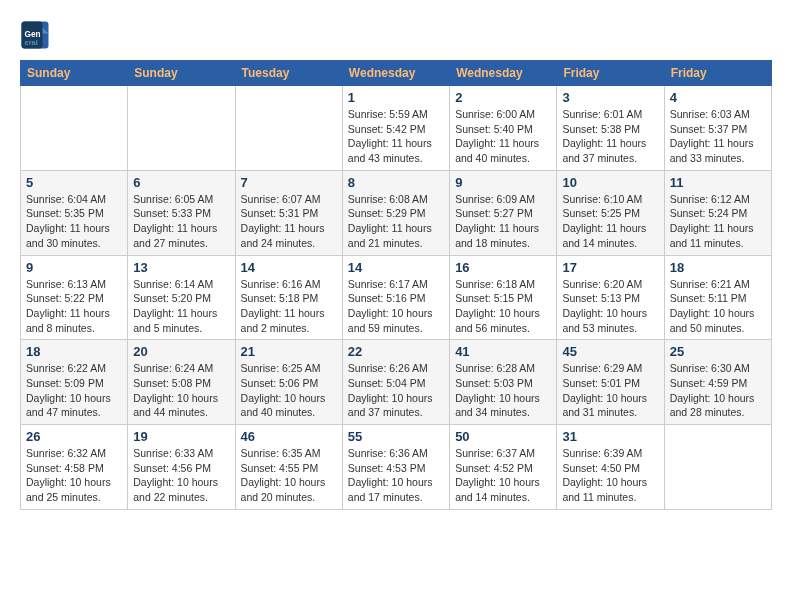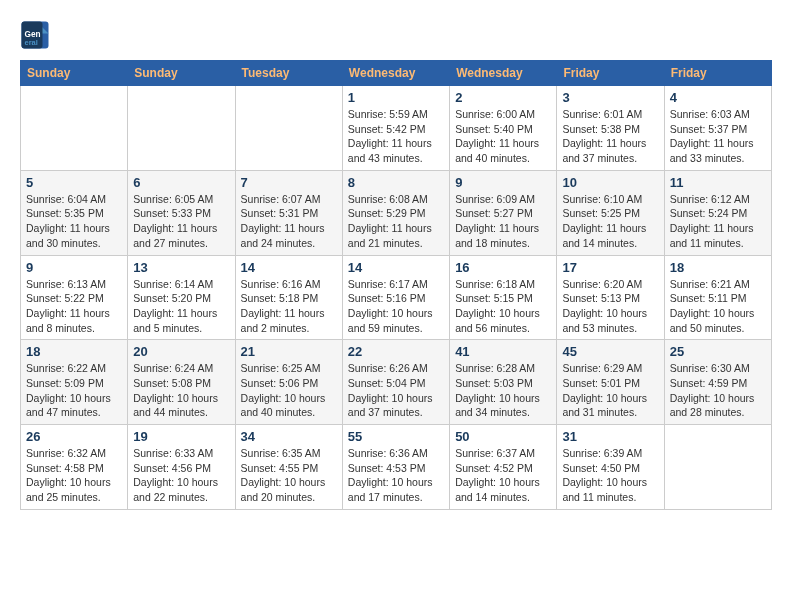--- a/index.html
+++ b/index.html
@@ -229,21 +229,21 @@
       <tr>
         <td>
           <span class="day-number">26</span>
           <div class="day-info">Sunrise: 6:32 AM<br>Sunset: 4:58 PM<br>Daylight: 10 hours<br>and 25 minutes.</div>
         </td>
         <td>
           <span class="day-number">19</span>
           <div class="day-info">Sunrise: 6:33 AM<br>Sunset: 4:56 PM<br>Daylight: 10 hours<br>and 22 minutes.</div>
         </td>
         <td>
-          <span class="day-number">34</span>
+          <span class="day-number">46</span>
           <div class="day-info">Sunrise: 6:35 AM<br>Sunset: 4:55 PM<br>Daylight: 10 hours<br>and 20 minutes.</div>
         </td>
         <td>
           <span class="day-number">55</span>
           <div class="day-info">Sunrise: 6:36 AM<br>Sunset: 4:53 PM<br>Daylight: 10 hours<br>and 17 minutes.</div>
         </td>
         <td>
           <span class="day-number">50</span>
           <div class="day-info">Sunrise: 6:37 AM<br>Sunset: 4:52 PM<br>Daylight: 10 hours<br>and 14 minutes.</div>
         </td>

